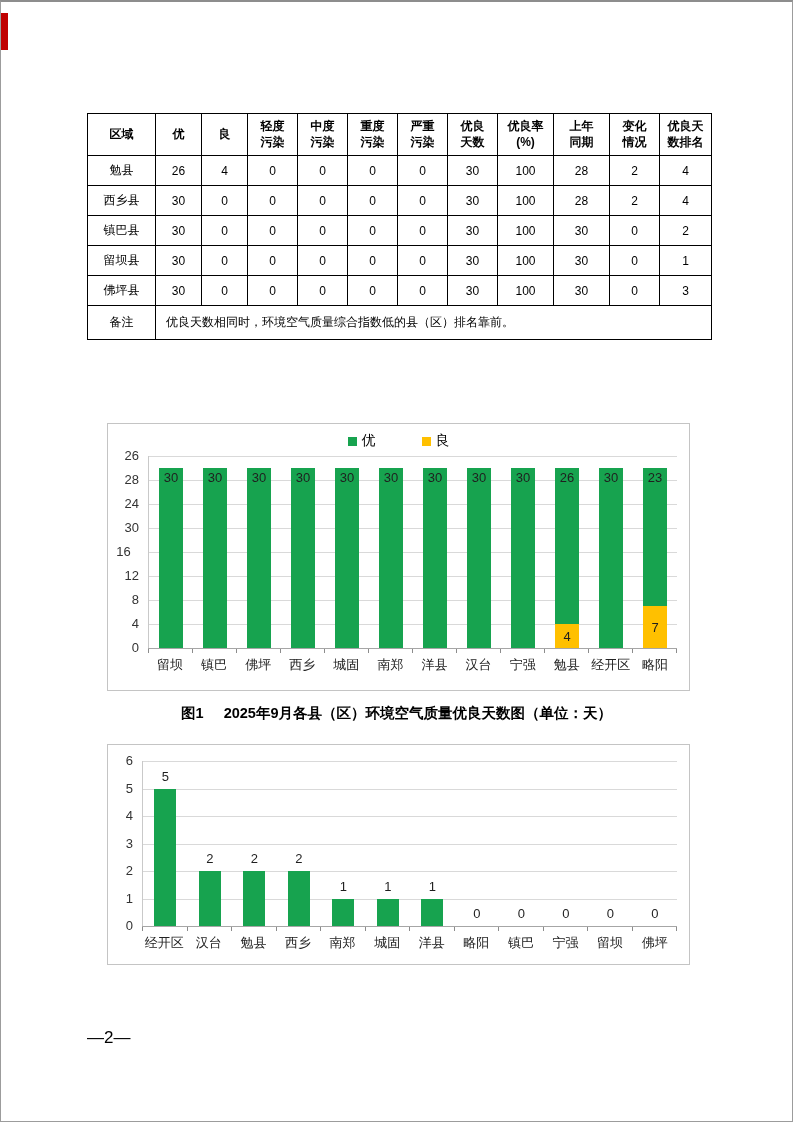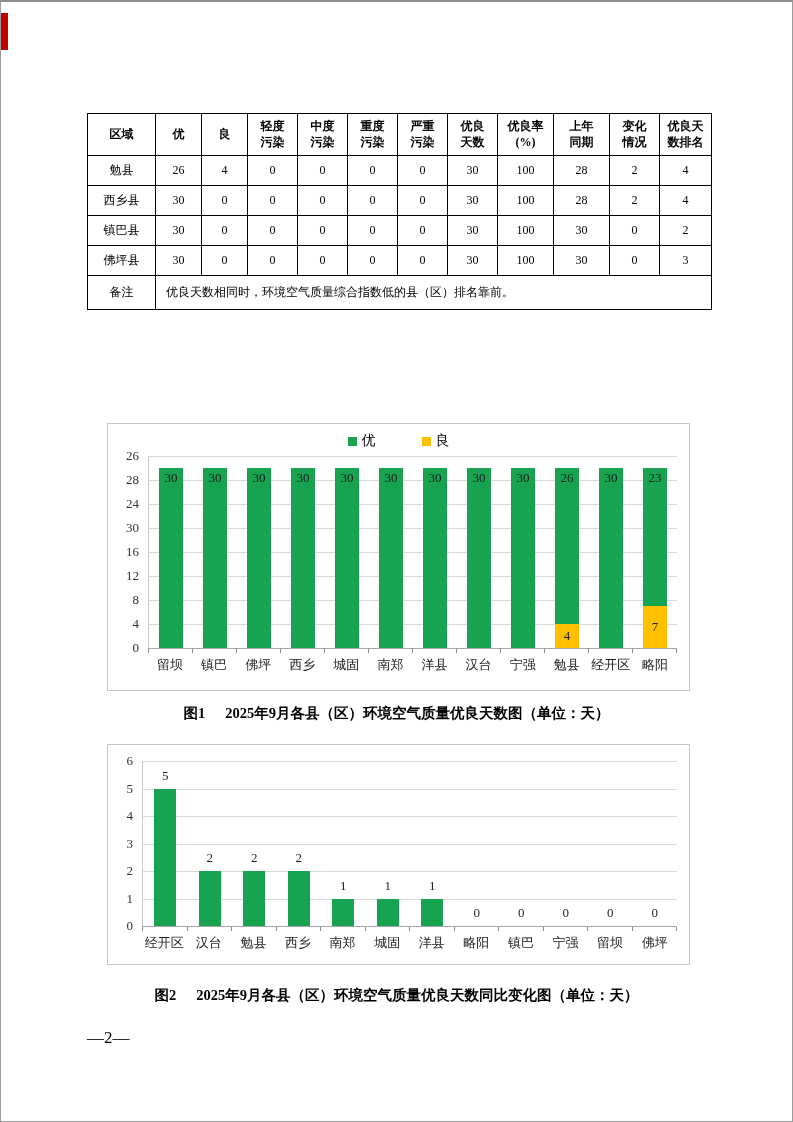--- a/index.html
+++ b/index.html
@@ -3,21 +3,21 @@
 <meta charset="utf-8">
 <style>
   * { box-sizing: border-box; margin: 0; padding: 0; }
   html, body { background: #ffffff; }
   .page {
     position: relative;
     width: 793px; height: 1122px;
     background: #ffffff;
     border: 1px solid #9c9c9c;
     border-top: 2px solid #8d8d8d;
-    font-family: Liberation Serif, serif;
+    font-family: Liberation Sans, sans-serif;
     color: #000;
     overflow: hidden;
   }
   .corner-mark { position: absolute; left: 0; top: 11px; width: 7px; height: 37px; }
 
   
   table.stats { position: absolute; left: 86px; top: 111px; width: 624px; border-collapse: collapse; table-layout: fixed; }
   table.stats th, table.stats td { border: 1px solid #000; text-align: center; vertical-align: middle; font-size: 12px; overflow: hidden; }
   table.stats th { font-weight: bold; white-space: pre-line; line-height: 1.3; height: 42px; }
   table.stats td { height: 30px; }
@@ -135,20 +135,34 @@
           <td>0</td>
           <td>0</td>
           <td>0</td>
           <td>30</td>
           <td>100</td>
           <td>30</td>
           <td>0</td>
           <td>2</td>
         </tr>
         <tr>
+          <td>留坝县</td>
+          <td>30</td>
+          <td>0</td>
+          <td>0</td>
+          <td>0</td>
+          <td>0</td>
+          <td>0</td>
+          <td>30</td>
+          <td>100</td>
+          <td>30</td>
+          <td>0</td>
+          <td>1</td>
+        </tr>
+        <tr>
           <td>佛坪县</td>
           <td>30</td>
           <td>0</td>
           <td>0</td>
           <td>0</td>
           <td>0</td>
           <td>0</td>
           <td>30</td>
           <td>100</td>
           <td>30</td>
@@ -165,21 +179,21 @@
   <div id="chart1" class="chart-box">
       <div class="gridline baseline" style="left: 40px; width: 529px; top: 224px;"></div>
       <div class="ylab" style="left: 0px; width: 31px; top: 216px;">0</div>
       <div class="gridline" style="left: 40px; width: 529px; top: 200px;"></div>
       <div class="ylab" style="left: 0px; width: 31px; top: 192px;">4</div>
       <div class="gridline" style="left: 40px; width: 529px; top: 176px;"></div>
       <div class="ylab" style="left: 0px; width: 31px; top: 168px;">8</div>
       <div class="gridline" style="left: 40px; width: 529px; top: 152px;"></div>
       <div class="ylab" style="left: 0px; width: 31px; top: 144px;">12</div>
       <div class="gridline" style="left: 40px; width: 529px; top: 128px;"></div>
-      <div class="ylab" style="left: 0px; width: 31px; top: 120px;">16</div>
+      <div class="ylab" style="left: 0px; width: 31px; top: 120px; text-align: center;">16</div>
       <div class="gridline" style="left: 40px; width: 529px; top: 104px;"></div>
       <div class="ylab" style="left: 0px; width: 31px; top: 96px;">30</div>
       <div class="gridline" style="left: 40px; width: 529px; top: 80px;"></div>
       <div class="ylab" style="left: 0px; width: 31px; top: 72px;">24</div>
       <div class="gridline" style="left: 40px; width: 529px; top: 56px;"></div>
       <div class="ylab" style="left: 0px; width: 31px; top: 48px;">28</div>
       <div class="gridline" style="left: 40px; width: 529px; top: 32px;"></div>
       <div class="ylab" style="left: 0px; width: 31px; top: 24px;">26</div>
       <div class="bars" style="left: 40px; top: 32px; width: 529px; height: 192px;">
         <div class="slot">
@@ -441,19 +455,16 @@
         <div class="xlab">城固</div>
         <div class="xlab">洋县</div>
         <div class="xlab">略阳</div>
         <div class="xlab">镇巴</div>
         <div class="xlab">宁强</div>
         <div class="xlab">留坝</div>
         <div class="xlab">佛坪</div>
       </div>
     </div>
 
-  <div class="caption" style="top:984px">
-    <span class="fig-label">图2</span><span>2025年9月各县（区）环境空气质量优良天数同比变化图（单位：天）</span>
-  </div>
 
   <div class="page-number">—2—</div>
 
 </div>
 
 </body></html>

